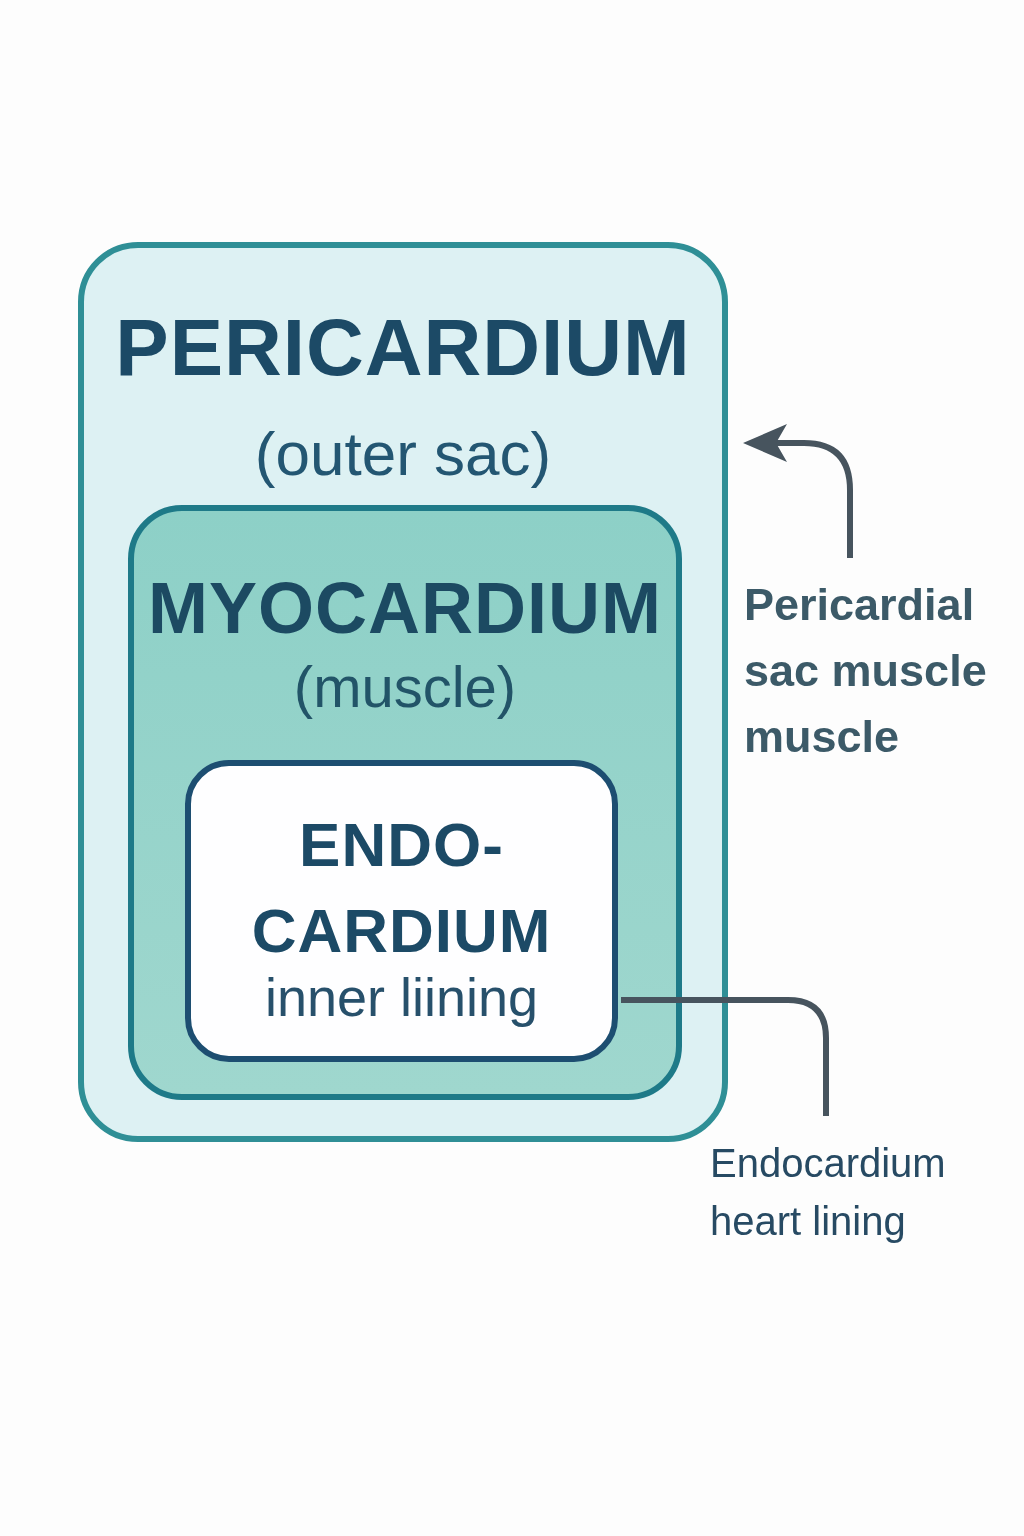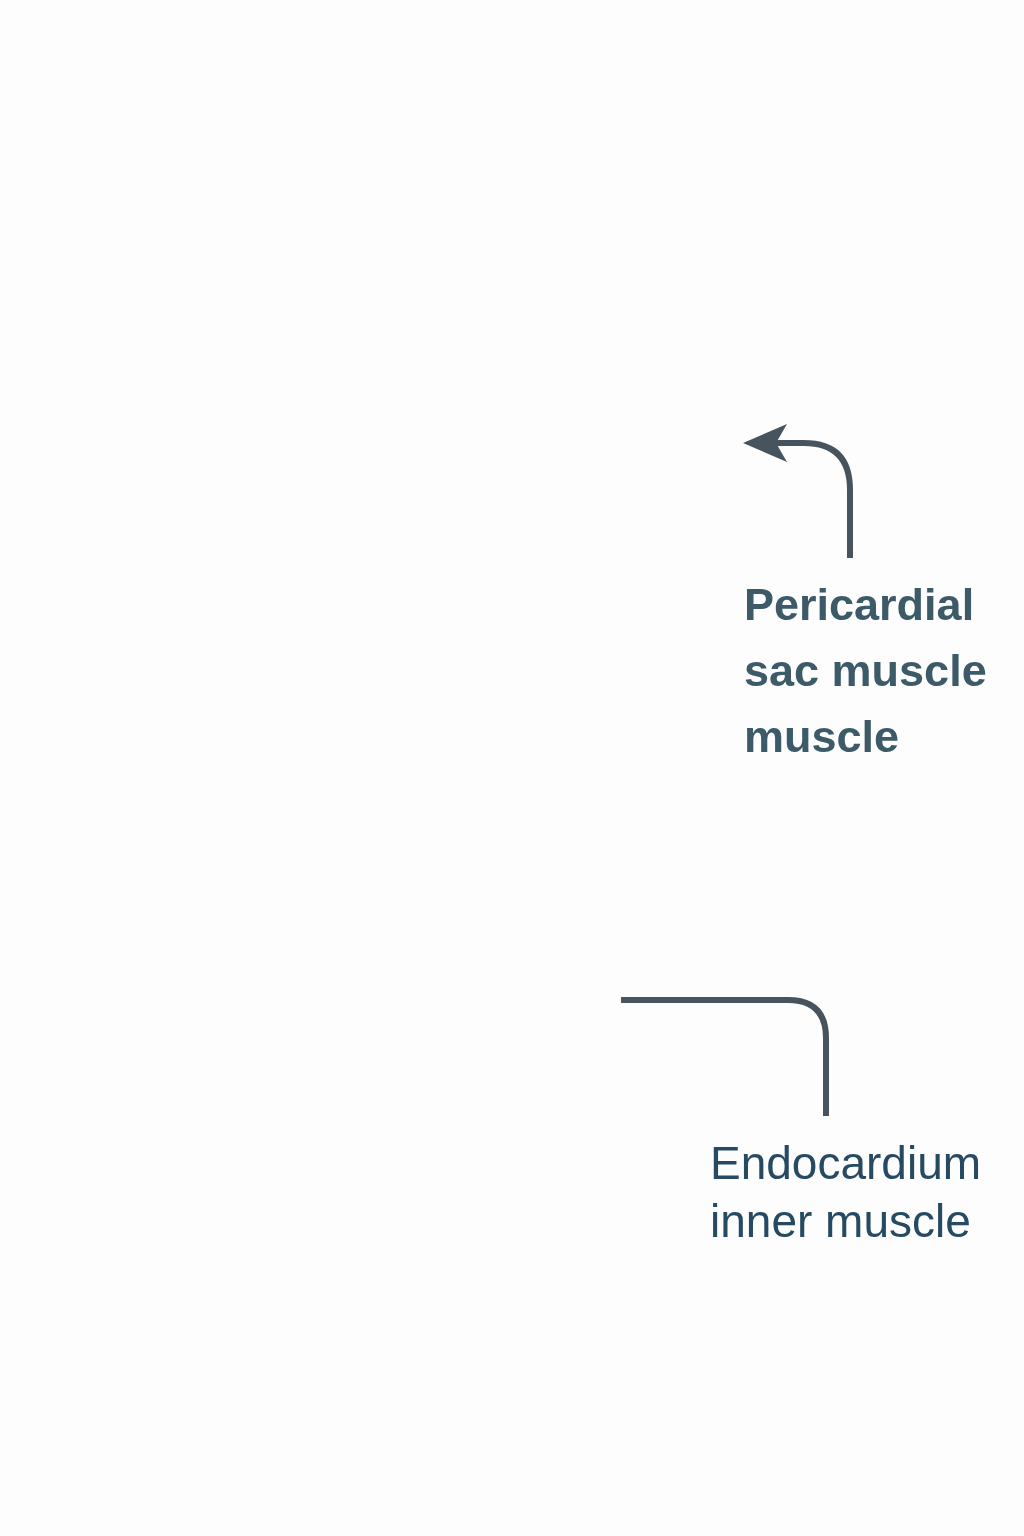--- a/index.html
+++ b/index.html
@@ -100,43 +100,60 @@
     white-space: nowrap;
   }
   .note-peri {
     left: 744px; top: 572px;
     font-size: 45px; font-weight: 600;
     line-height: 66px;
     color: #3c5a68;
   }
   .note-endo {
     left: 710px; top: 1134px;
-    font-size: 46px; font-weight: 500;
+    font-size: 40px; font-weight: 500;
     line-height: 58px;
     color: #274a63;
   }
 </style>
 </head>
 <body>
 
 <div class="canvas">
 
+  <div class="box peri">
+    <div class="title peri-title">PERICARDIUM</div>
+    <div class="sub peri-sub">(outer sac)</div>
+
+    <div class="box myo">
+      <div class="title myo-title">MYOCARDIUM</div>
+      <div class="sub myo-sub">(muscle)</div>
+
+      <div class="box endo">
+        <div class="title endo-title">
+          <div>ENDO-</div>
+          <div>CARDIUM</div>
+        </div>
+        <div class="sub endo-sub">inner liining</div>
+      </div>
+    </div>
+  </div>
 
   <svg class="overlay" viewBox="0 0 1024 1536" xmlns="http://www.w3.org/2000/svg">
 
     <path d="M 850 558 L 850 490 Q 850 443 804 443 L 768 443" fill="none" stroke="#47545e" stroke-width="6" stroke-linecap="butt"></path>
     <polygon points="743,443 787,424 776,443 787,462" fill="#47545e"></polygon>
 
     <path d="M 621 1000 L 788 1000 Q 826 1000 826 1038 L 826 1116" fill="none" stroke="#47545e" stroke-width="6" stroke-linecap="butt"></path>
   </svg>
 
   <div class="note note-peri">
     <div>Pericardial</div>
     <div>sac muscle</div>
     <div>muscle</div>
   </div>
 
   <div class="note note-endo">
     <div>Endocardium</div>
-    <div>inner muscle</div>
+    <div>heart lining</div>
   </div>
 
 </div>
 
 </body></html>

